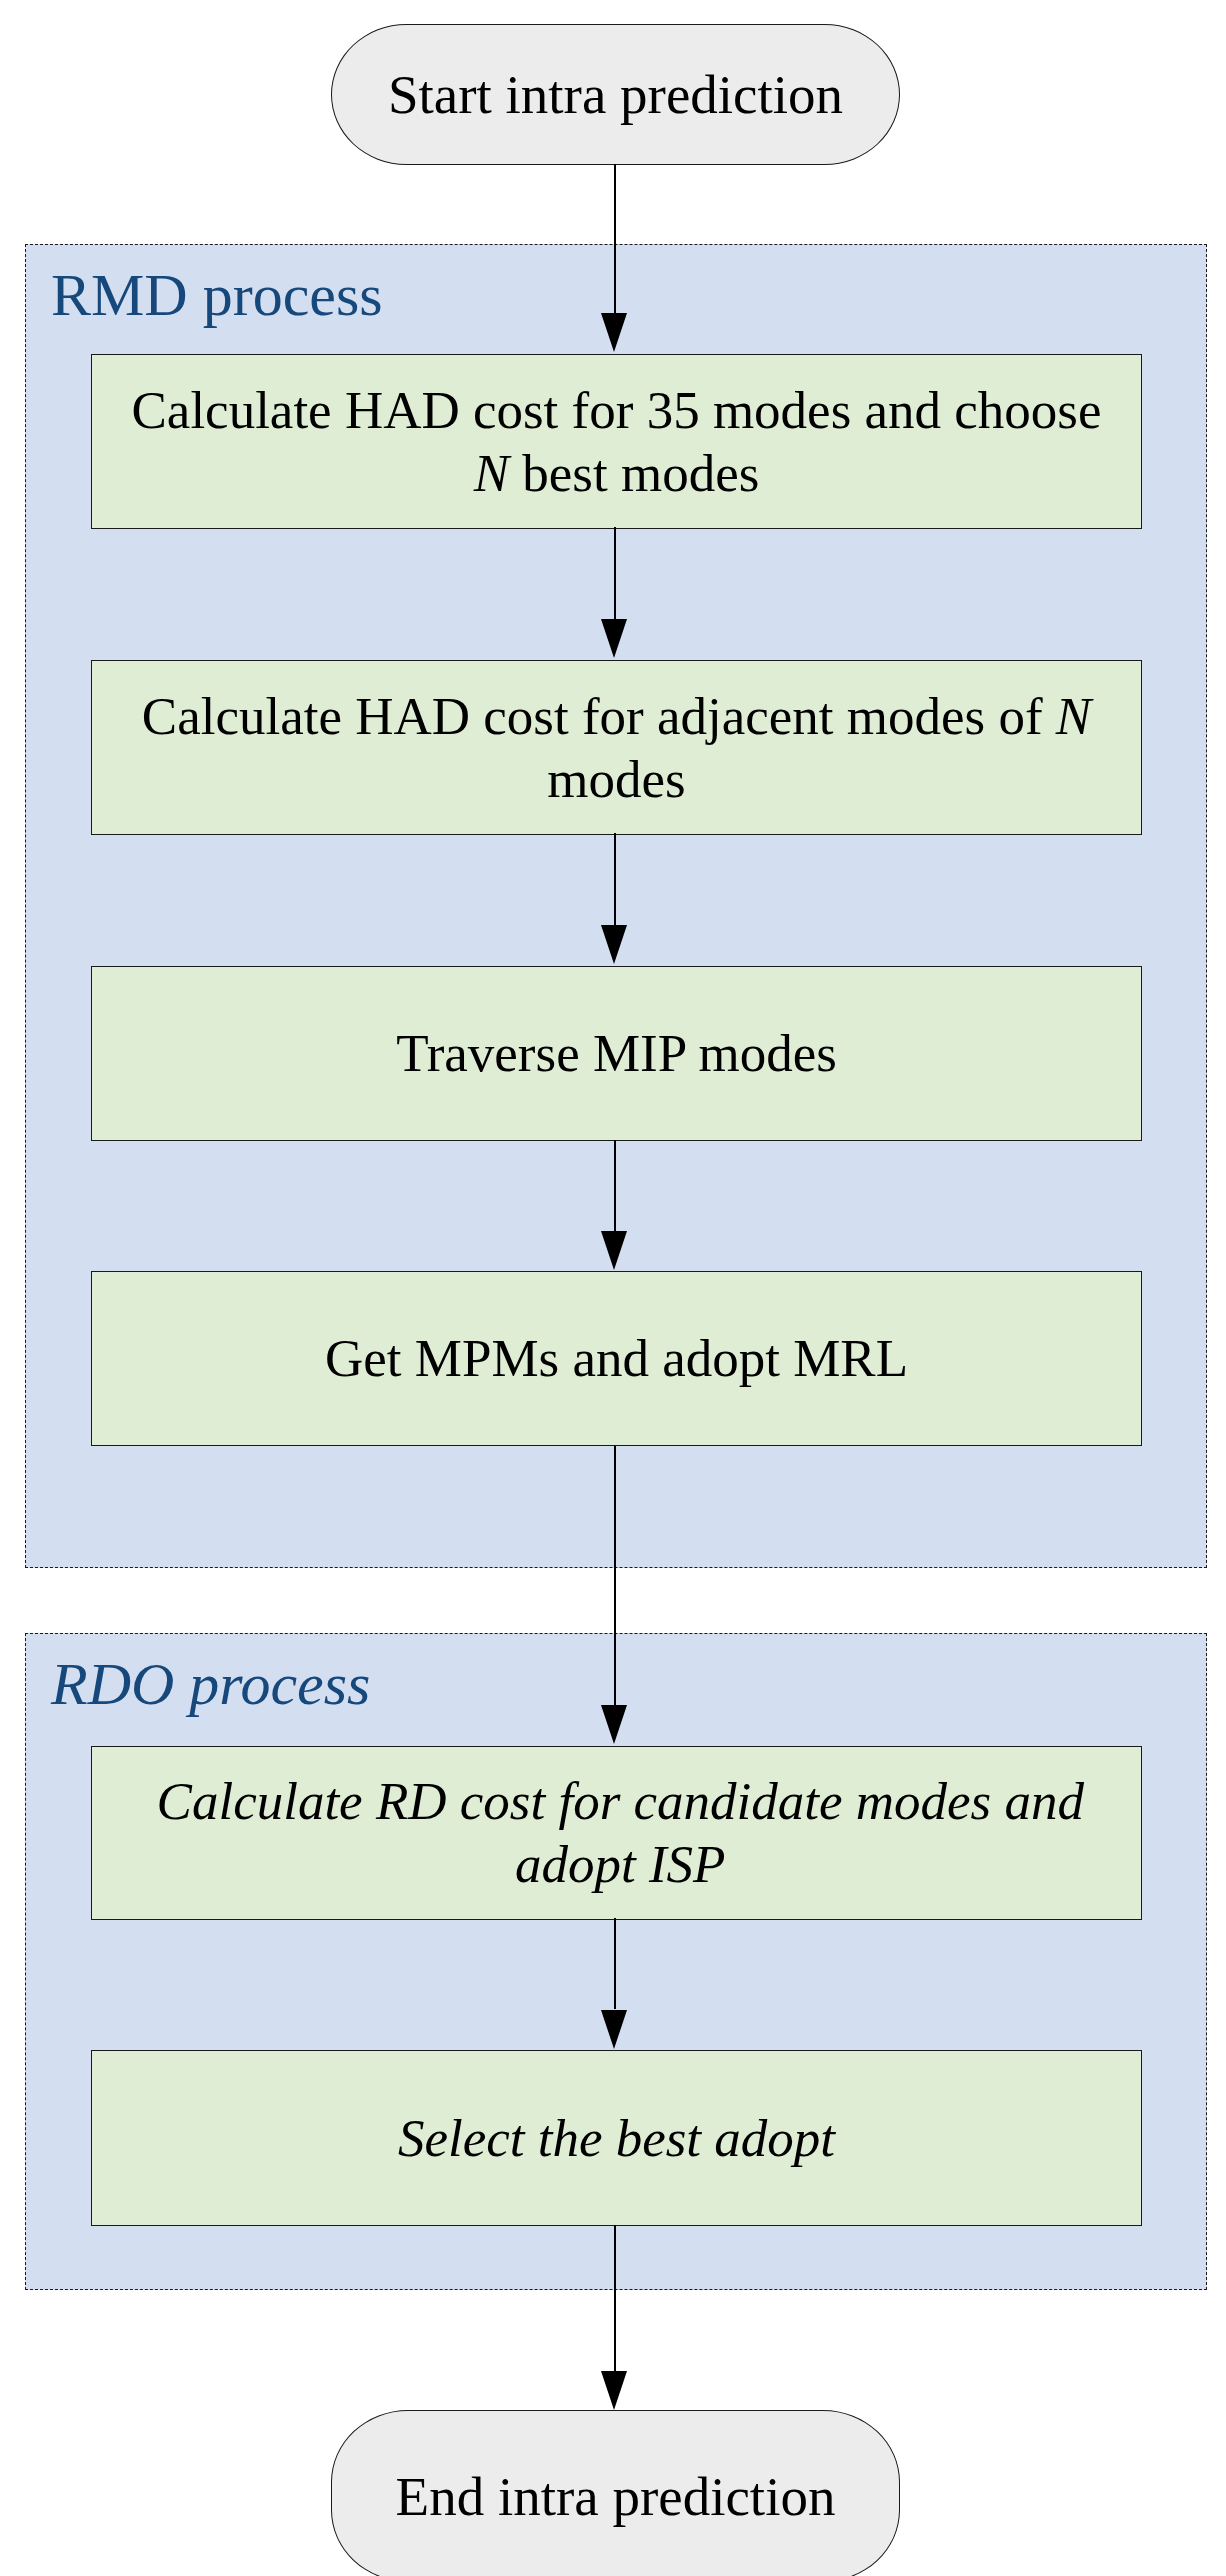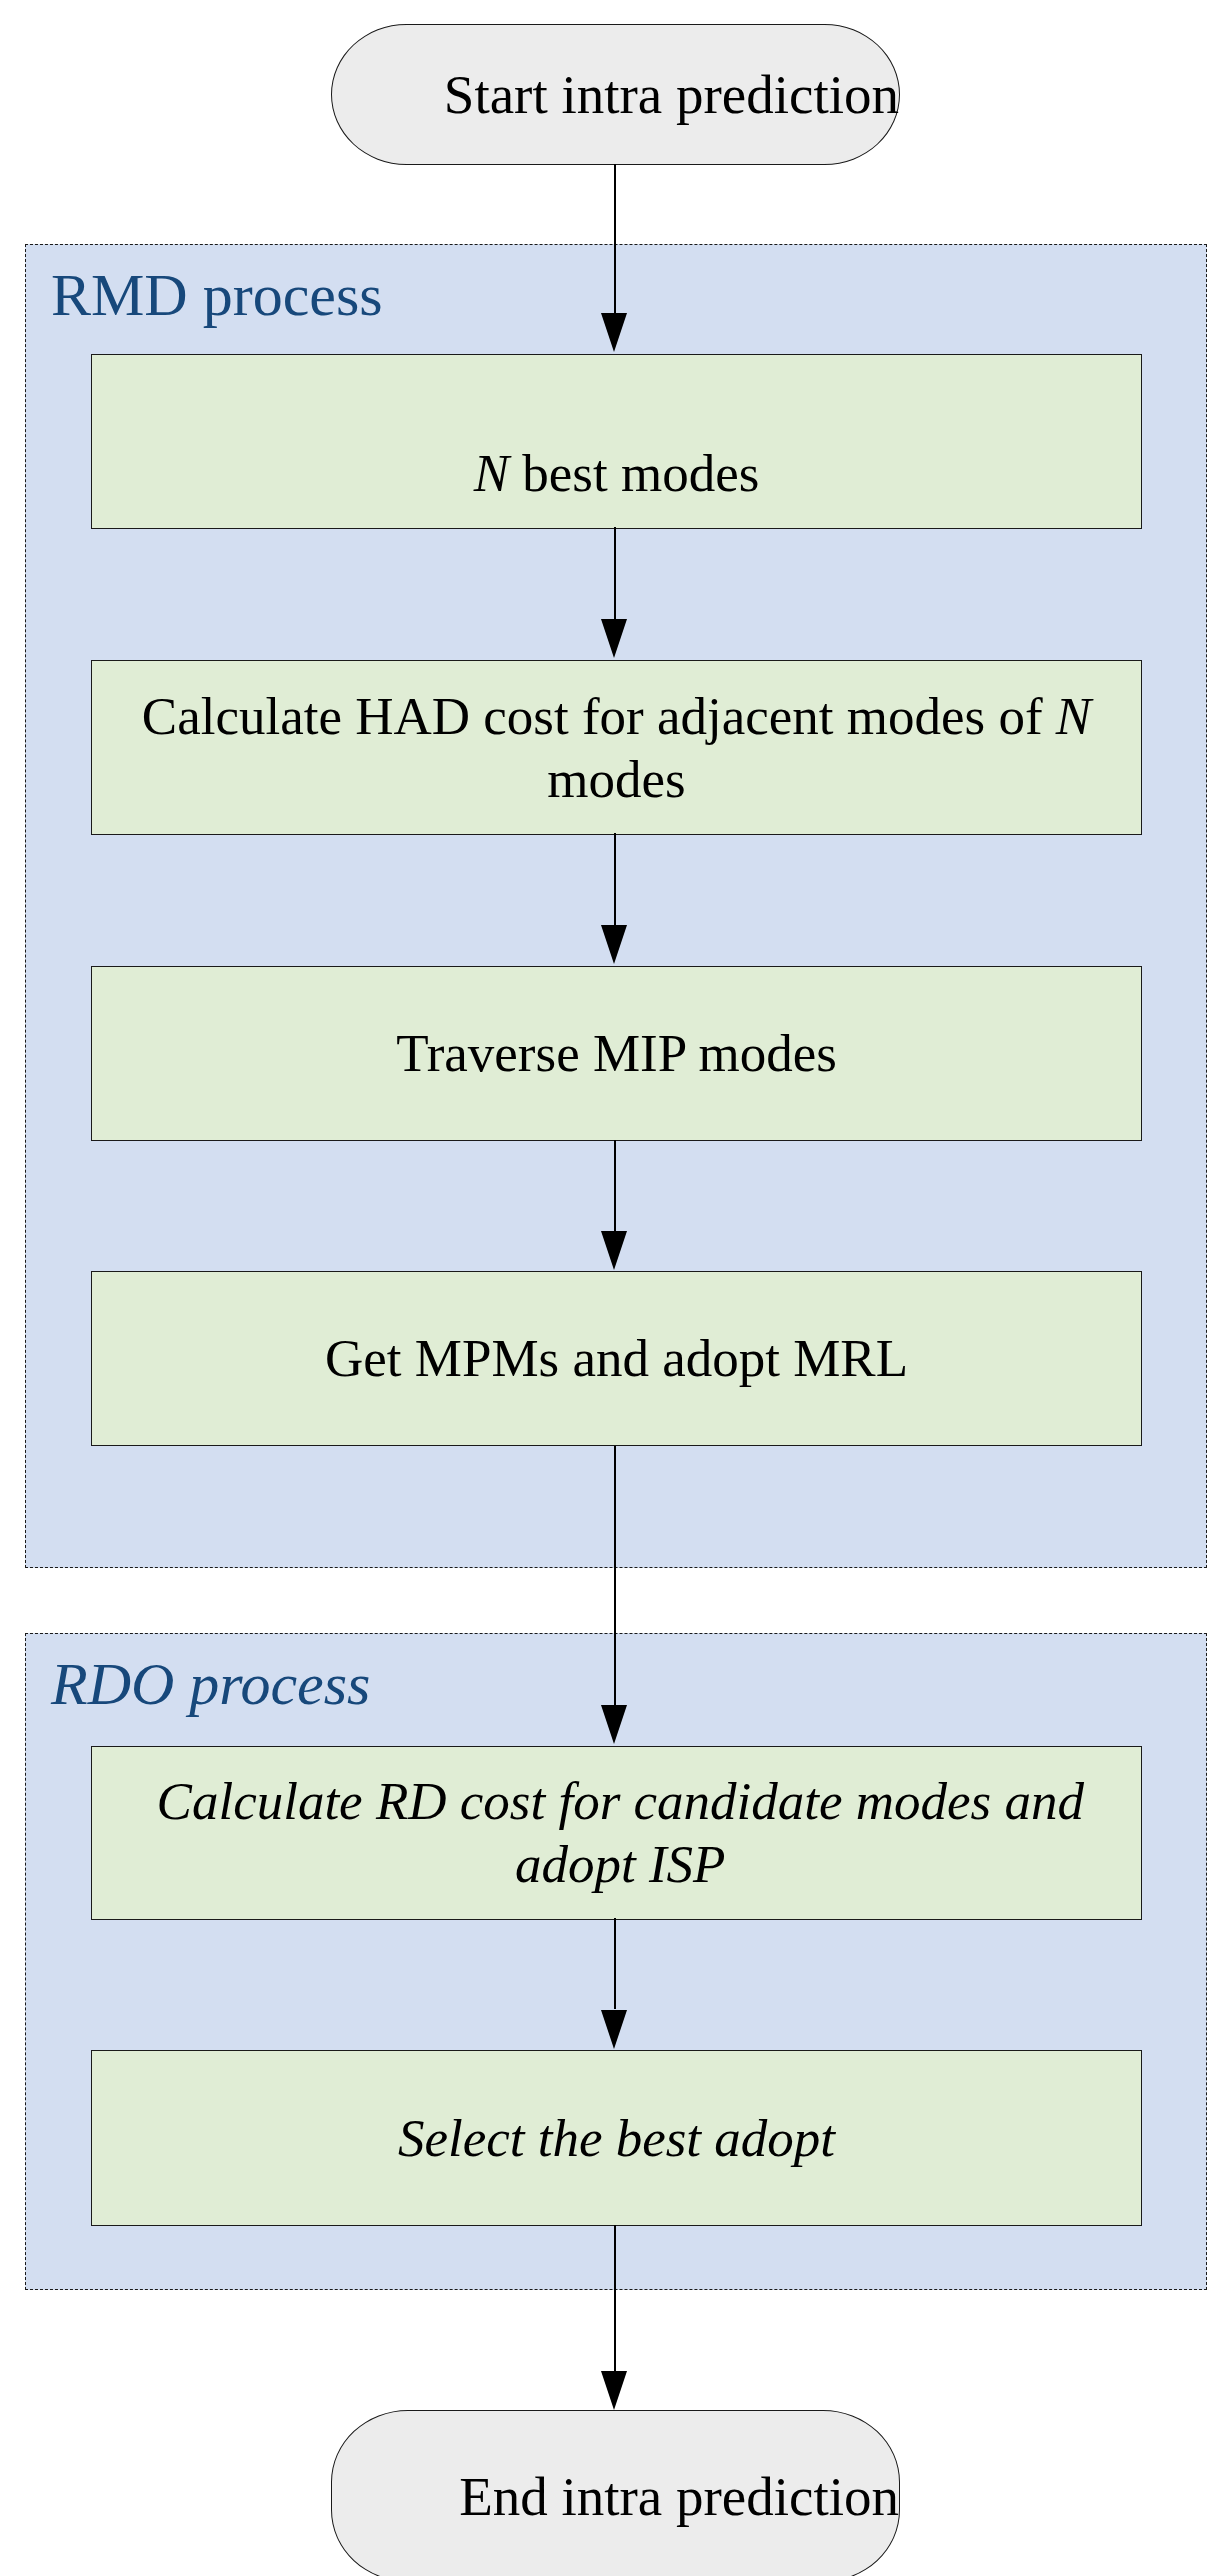--- a/index.html
+++ b/index.html
@@ -23,21 +23,21 @@
   
   .terminator {
     position: absolute;
     left: 331px;
     width: 569px;
     background: var(--terminator-fill);
     border: 1.7px solid #1a1a1a;
     border-radius: 77px / 72px;
     display: flex;
     align-items: center;
-    justify-content: flex-end;
+    justify-content: center;
     font-size: 55px;
     text-align: center;
     box-sizing: border-box;
   }
   .terminator.start { top: 24px;  height: 141px; }
   .terminator.end   { top: 2410px; height: 172px; }
 
   
   .group {
     position: absolute;
@@ -104,21 +104,21 @@
 
 <div class="page">
 
   <div class="terminator start">
     <span>Start intra prediction</span>
   </div>
 
   <div class="group rmd">
     <div class="group-label">RMD process</div>
     <div class="step step1">
-        <span><br><i>N</i><span> best modes</span></span>
+        <span><span>Calculate HAD cost for 35 modes and choose</span><br><i>N</i><span> best modes</span></span>
       </div>
     <div class="step step2">
         <span><span>Calculate HAD cost for adjacent modes of </span><i>N</i><br><span>modes</span></span>
       </div>
     <div class="step step3">
         <span><span>Traverse MIP modes</span></span>
       </div>
     <div class="step step4">
         <span><span>Get MPMs and adopt MRL</span></span>
       </div>

